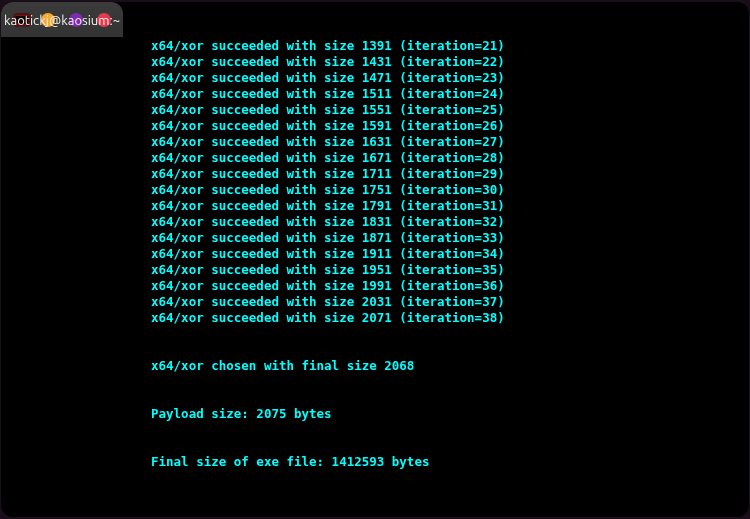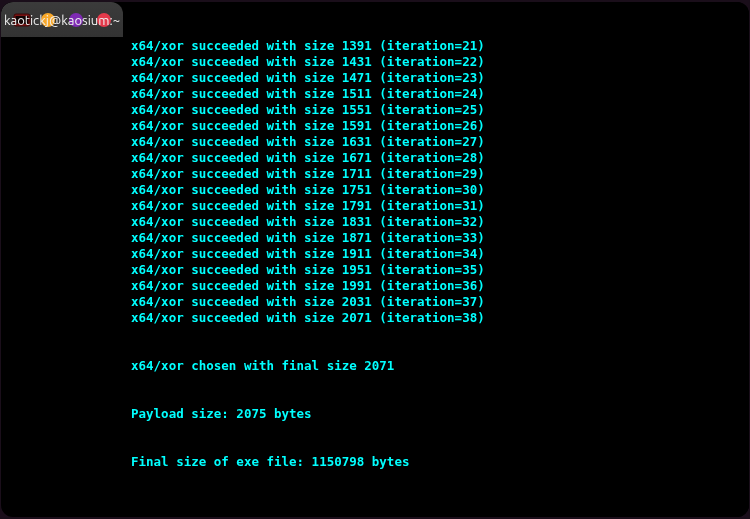--- a/index.html
+++ b/index.html
@@ -66,21 +66,21 @@
       background: #000000;
       padding: 4px 8px;
       font-family: "DejaVu Sans Mono", Consolas, monospace;
       font-size: 12.5px;
       font-weight: bold;
       line-height: 16px;
       color: #00ffff;
       overflow: hidden;
       white-space: pre;
     }
-    .line { display: block; min-height: 16px; }
+    .line { display: block; min-height: 16px; margin-left: 20px; }
     .cyan-bold { color: #00ffff; font-weight: bold; }
   </style>
 </head>
 <body>
 
 <div class="window">
   <div class="titlebar">
     <span class="app-icon">
       <svg width="18" height="18" viewBox="0 0 18 18">
         <rect x="1" y="3" width="16" height="12" rx="2" fill="#7a1212" stroke="#3a0808" stroke-width="1"></rect>
@@ -91,20 +91,20 @@
     <span class="title-text">kaotickj@kaosium:~</span>
     <div class="window-controls">
       <span class="wc-dot wc-min"></span>
       <span class="wc-dot wc-max"></span>
       <span class="wc-dot wc-close"></span>
     </div>
   </div>
 
   <div class="terminal" id="terminal">
     <div id="iter-lines"><span class="line cyan-bold">x64/xor succeeded with size 1391 (iteration=21)</span><span class="line cyan-bold">x64/xor succeeded with size 1431 (iteration=22)</span><span class="line cyan-bold">x64/xor succeeded with size 1471 (iteration=23)</span><span class="line cyan-bold">x64/xor succeeded with size 1511 (iteration=24)</span><span class="line cyan-bold">x64/xor succeeded with size 1551 (iteration=25)</span><span class="line cyan-bold">x64/xor succeeded with size 1591 (iteration=26)</span><span class="line cyan-bold">x64/xor succeeded with size 1631 (iteration=27)</span><span class="line cyan-bold">x64/xor succeeded with size 1671 (iteration=28)</span><span class="line cyan-bold">x64/xor succeeded with size 1711 (iteration=29)</span><span class="line cyan-bold">x64/xor succeeded with size 1751 (iteration=30)</span><span class="line cyan-bold">x64/xor succeeded with size 1791 (iteration=31)</span><span class="line cyan-bold">x64/xor succeeded with size 1831 (iteration=32)</span><span class="line cyan-bold">x64/xor succeeded with size 1871 (iteration=33)</span><span class="line cyan-bold">x64/xor succeeded with size 1911 (iteration=34)</span><span class="line cyan-bold">x64/xor succeeded with size 1951 (iteration=35)</span><span class="line cyan-bold">x64/xor succeeded with size 1991 (iteration=36)</span><span class="line cyan-bold">x64/xor succeeded with size 2031 (iteration=37)</span><span class="line cyan-bold">x64/xor succeeded with size 2071 (iteration=38)</span></div>
-    <span class="line cyan-bold">x64/xor chosen with final size 2071</span>
+    <span class="line cyan-bold">x64/xor chosen with final size 2068</span>
     <span class="line cyan-bold">Payload size: 2075 bytes</span>
-    <span class="line cyan-bold">Final size of exe file: 1150798 bytes</span>
+    <span class="line cyan-bold">Final size of exe file: 1412593 bytes</span>
     
     
     
   </div>
 </div>
 
 </body></html>

